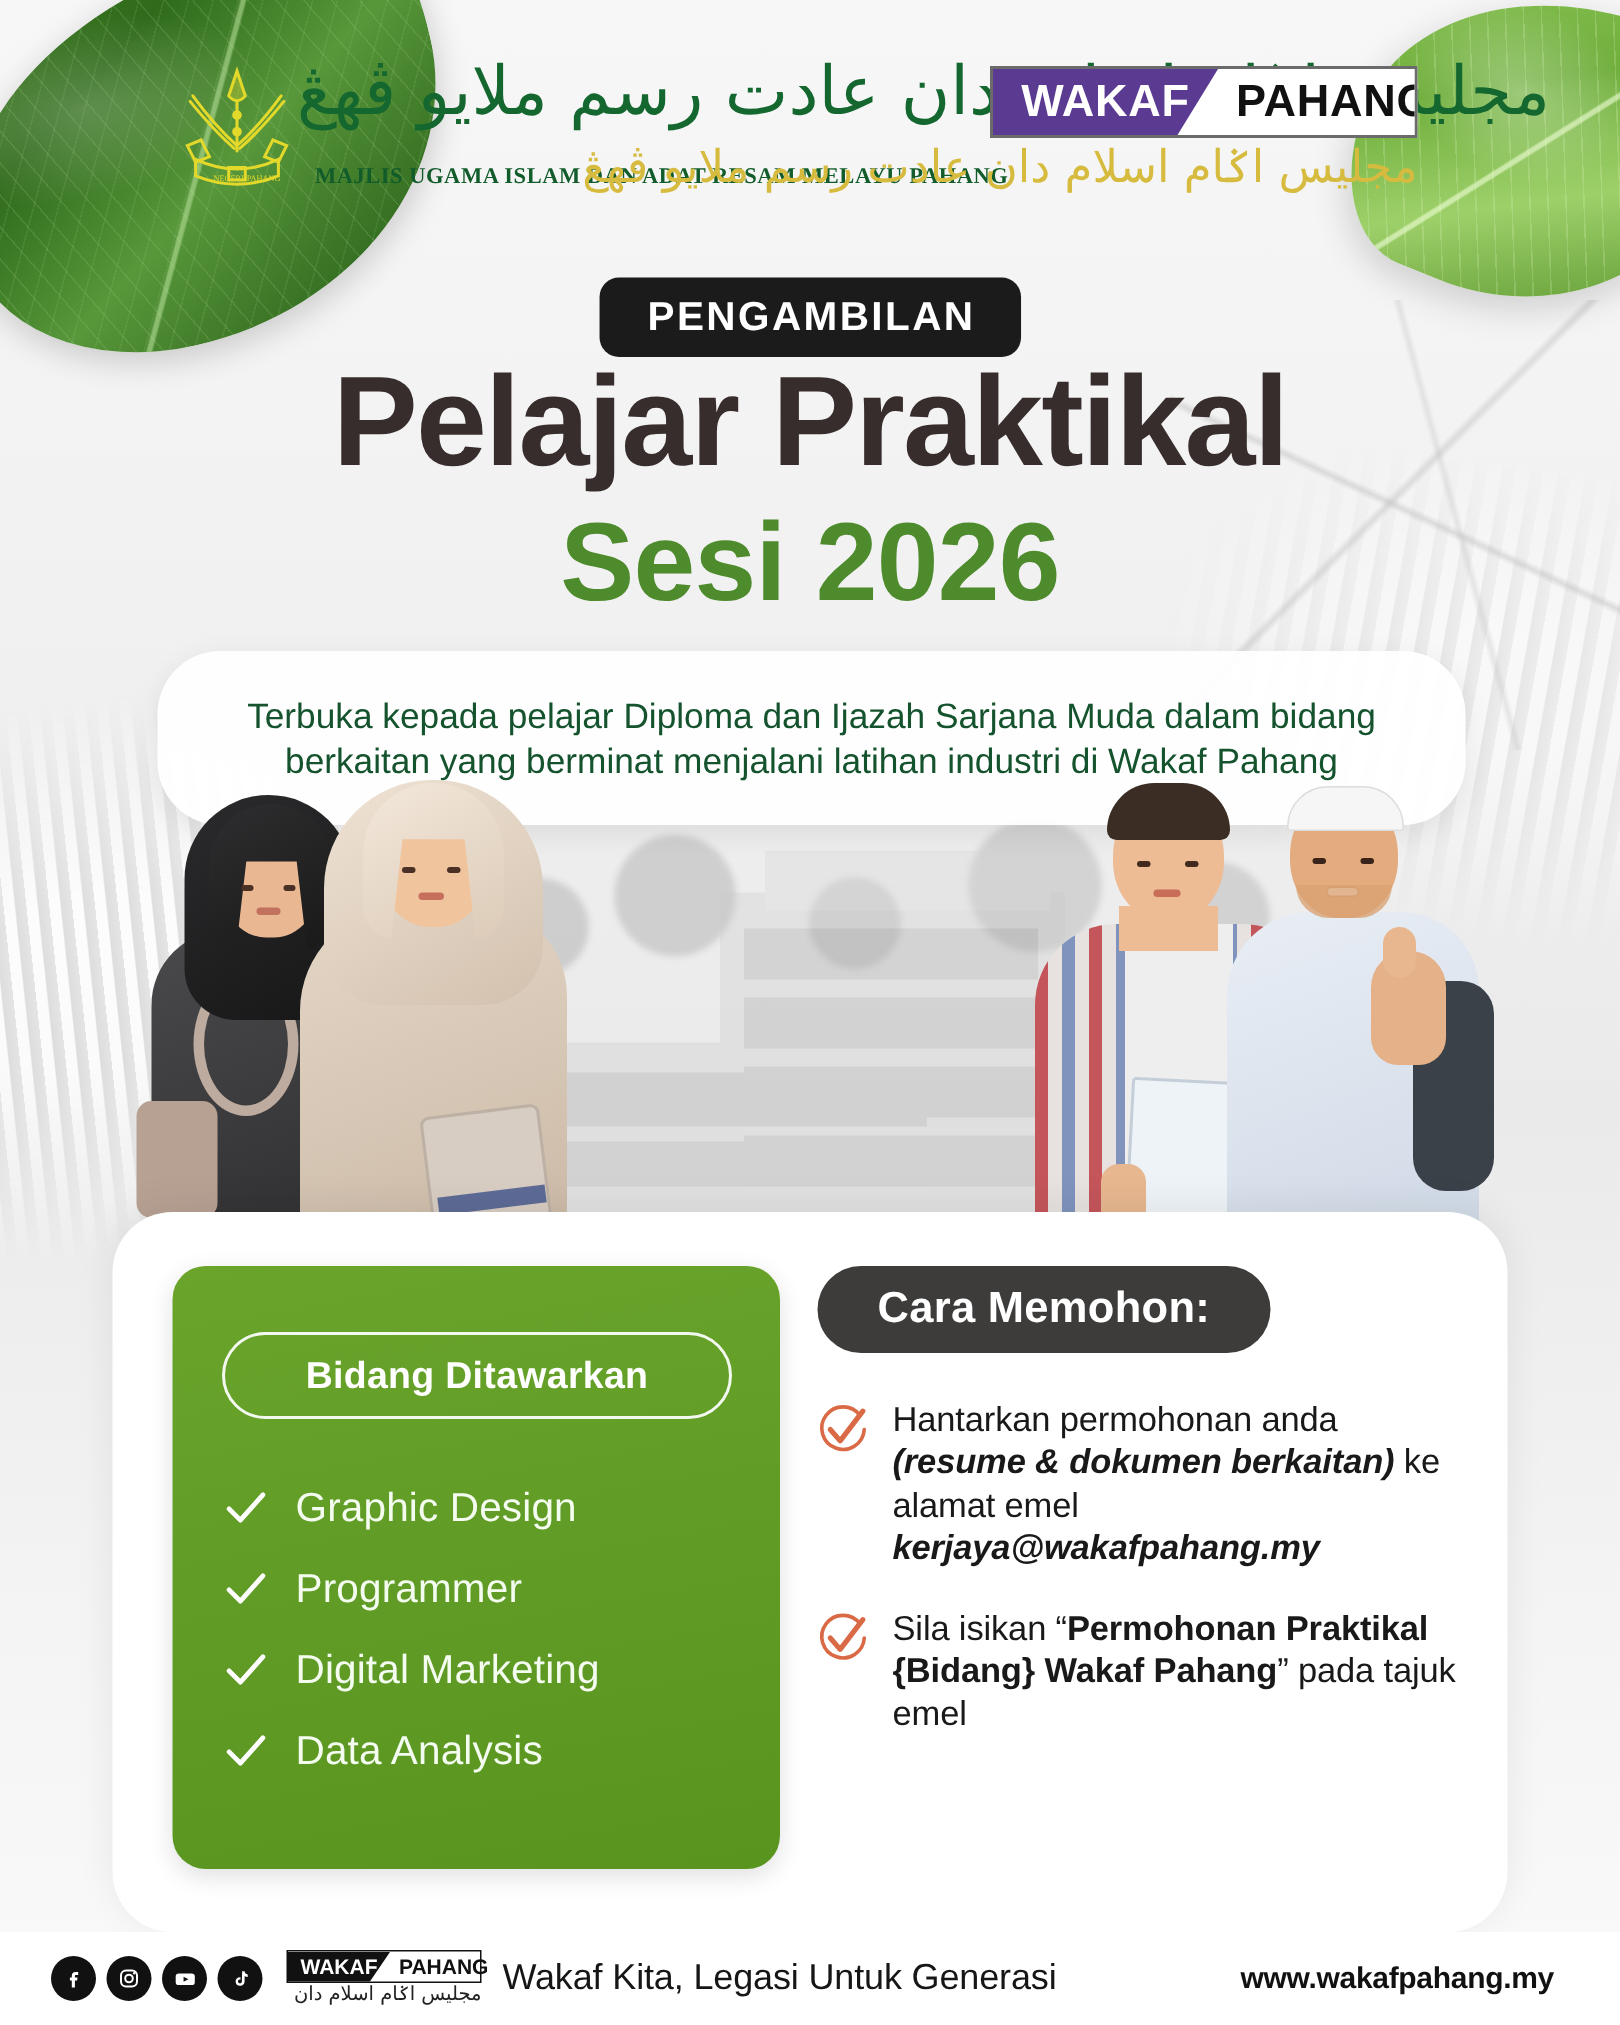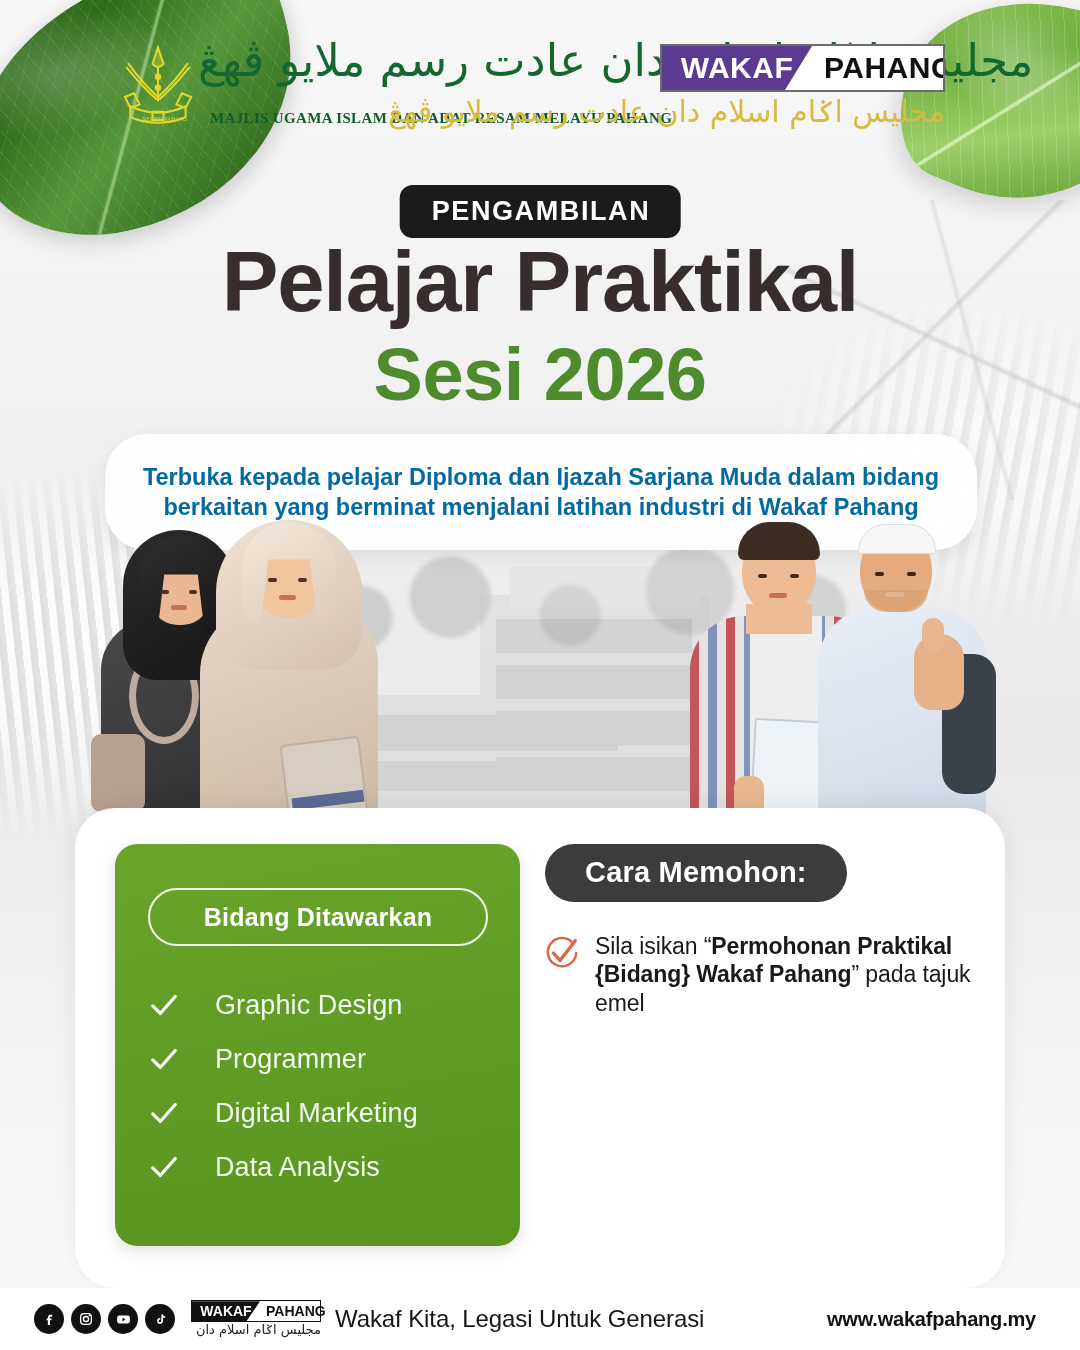--- a/index.html
+++ b/index.html
@@ -165,22 +165,22 @@
 
   
   .intro-card{
     position:absolute; left:105px; top:434px; width:872px; height:116px;
     background:rgba(255,255,255,.93);
     border-radius:42px;
     box-shadow:0 6px 20px rgba(0,0,0,.08);
     display:flex; align-items:center; justify-content:center;
   }
   .intro-text{
-    text-align:center; color:#0369a1;
-    font-size:23.5px; line-height:1.28; font-weight:700;
+    text-align:center; color:#14532d;
+    font-size:23.5px; line-height:1.28; font-weight:400;
     padding:0 34px;
   }
 
   
   .students{ position:absolute; left:0; top:510px; width:1080px; height:320px; }
   .person{ position:absolute; bottom:0; }
   .head{ position:absolute; border-radius:50% 50% 46% 46%; }
   .body{ position:absolute; }
 
   
@@ -200,21 +200,21 @@
   .green-pill{
     position:absolute; left:33px; top:44px; width:340px; height:58px;
     border:2px solid rgba(255,255,255,.92); border-radius:32px;
     display:flex; align-items:center; justify-content:center;
   }
   .green-pill span{
     color:#fff; font-weight:bold; font-size:25px; letter-spacing:.2px;
   }
   .field-list{ position:absolute; left:34px; top:134px; width:360px; }
   .field-item{
-    display:flex; align-items:center; gap:36px;
+    display:flex; align-items:center; gap:18px;
     height:54px; margin-bottom:0;
   }
   .tick{ width:30px; height:30px; flex:0 0 30px; }
   .field-label{
     color:#f4fbef; font-size:27px; letter-spacing:.1px; font-weight:400;
   }
 
   
   .apply-col{ position:absolute; left:470px; top:36px; width:430px; }
   .apply-head{
@@ -424,20 +424,27 @@
         </div>
 
       </div>
     </div>
 
     <div class="apply-col">
       <div class="apply-head">Cara Memohon:</div>
 
       <div class="steps">
 
+        <div class="step">
+          <svg class="step-ico" viewBox="0 0 36 36">
+            <path d="M30 8 A15 15 0 1 0 33 18" fill="none" stroke="#d96a45" stroke-width="2.6" stroke-linecap="round"></path>
+            <path d="M9 18 L16 26 L32 5" fill="none" stroke="#d96a45" stroke-width="3.6" stroke-linecap="round" stroke-linejoin="round"></path>
+          </svg>
+          <div class="step-txt"><span>Hantarkan permohonan anda </span><i>(resume &amp; dokumen berkaitan)</i><span> ke alamat emel </span><i>kerjaya@wakafpahang.my</i></div>
+        </div>
 
         <div class="step">
           <svg class="step-ico" viewBox="0 0 36 36">
             <path d="M30 8 A15 15 0 1 0 33 18" fill="none" stroke="#d96a45" stroke-width="2.6" stroke-linecap="round"></path>
             <path d="M9 18 L16 26 L32 5" fill="none" stroke="#d96a45" stroke-width="3.6" stroke-linecap="round" stroke-linejoin="round"></path>
           </svg>
           <div class="step-txt"><span>Sila isikan “</span><b>Permohonan Praktikal {Bidang} Wakaf Pahang</b><span>” pada tajuk emel</span></div>
         </div>
 
 

